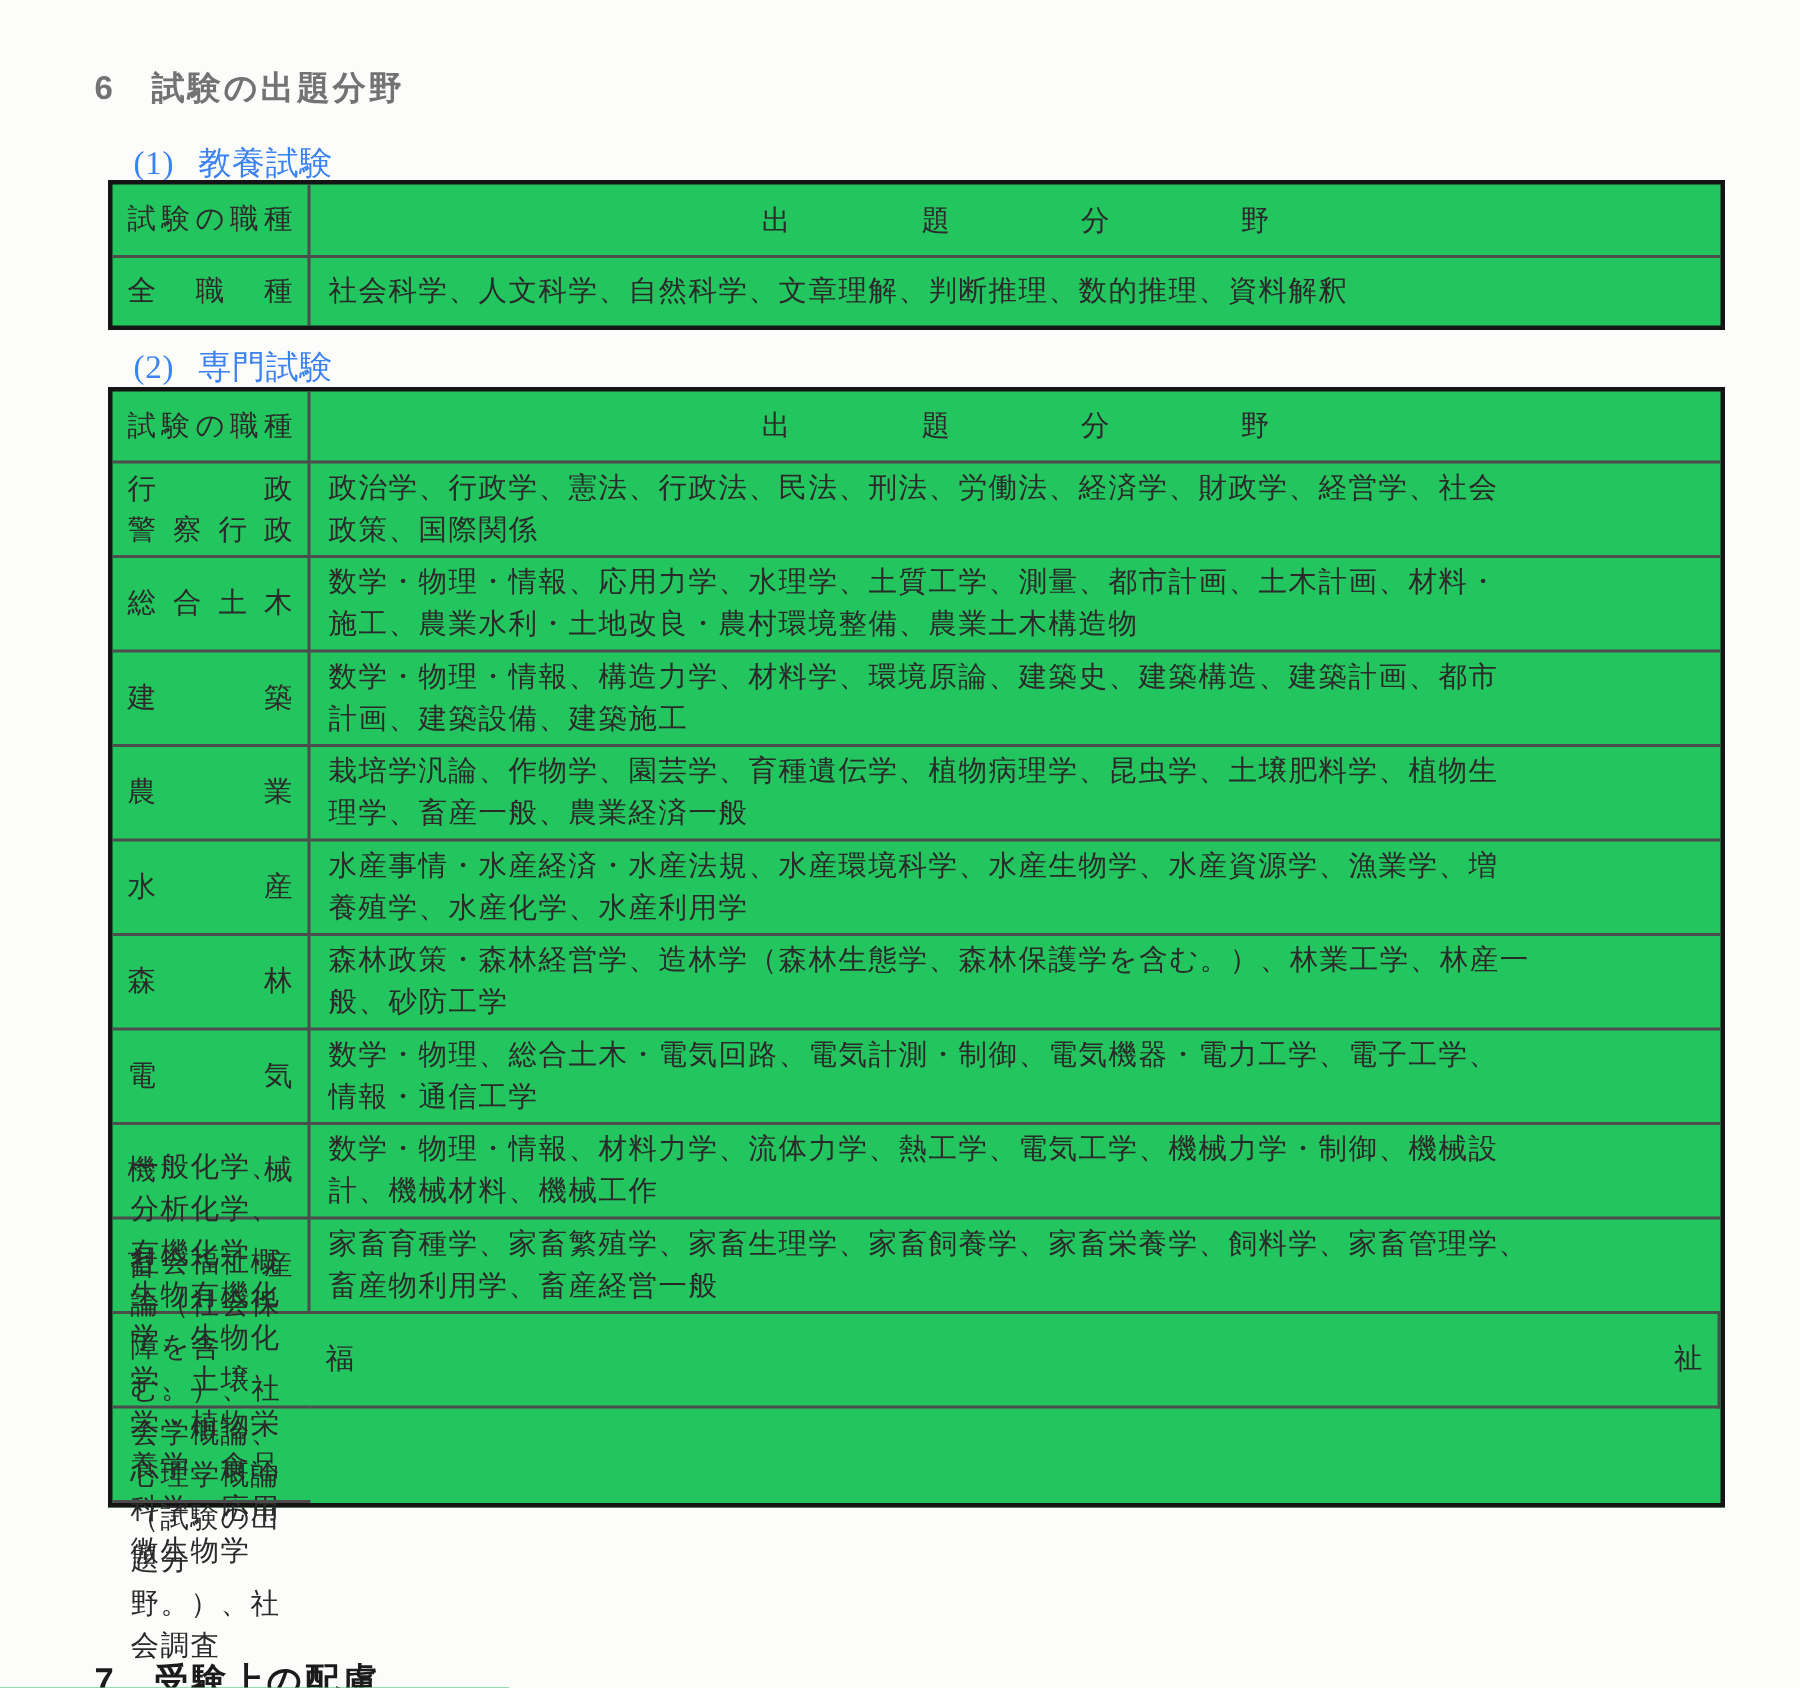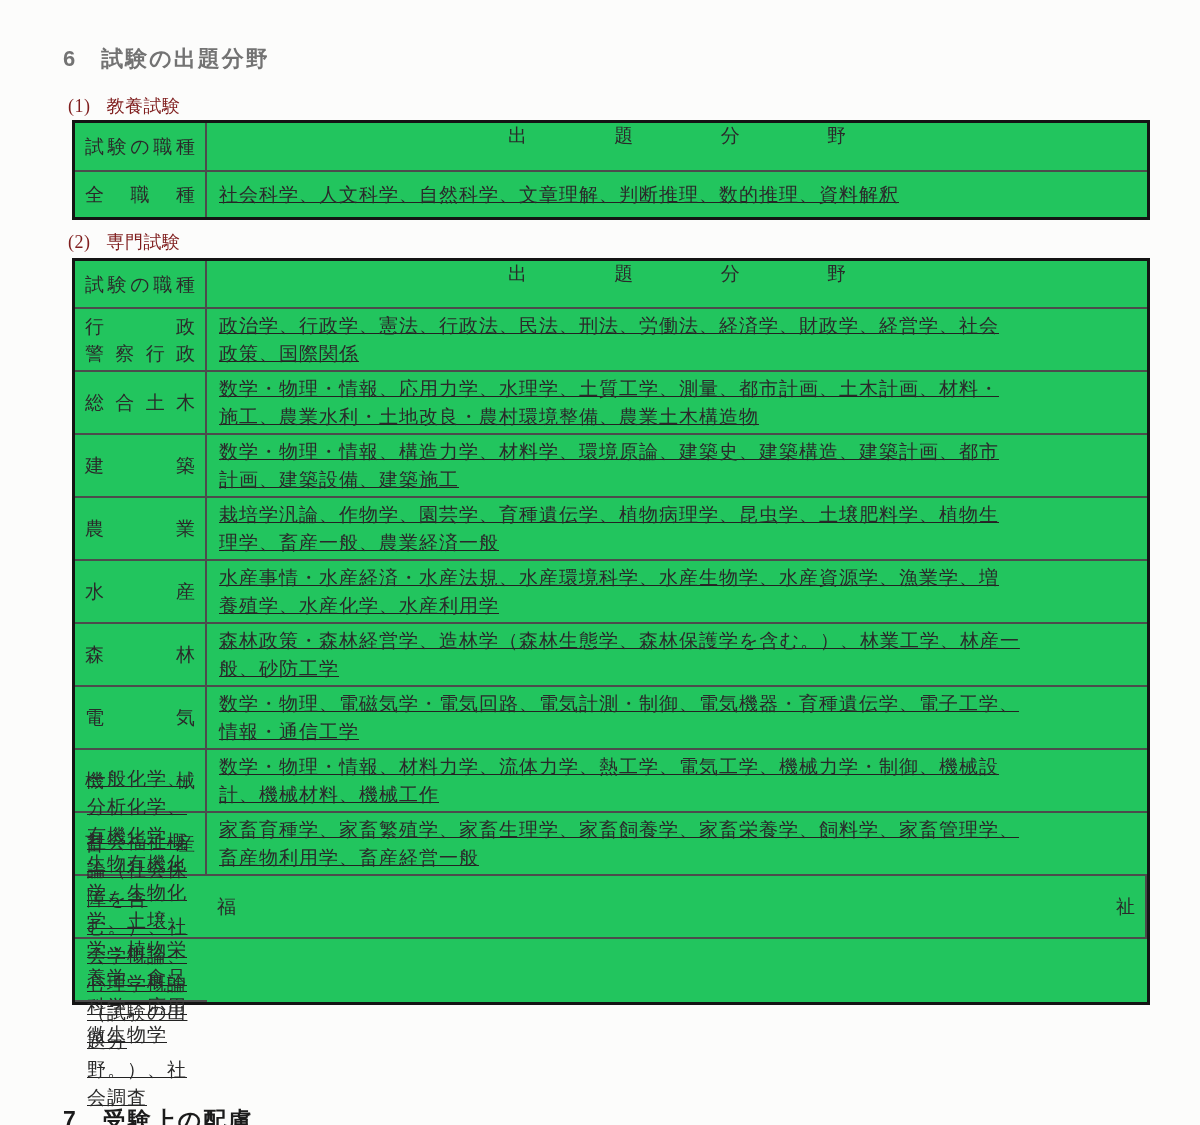--- a/index.html
+++ b/index.html
@@ -19,24 +19,24 @@
   #heading {
     position: absolute;
     left: 63px;
     top: 44px;
     font-size: 22px;
     letter-spacing: 2px;
     color: #737373;
   }
   .section-label {
     position: absolute;
-    left: 68px;
-    font-size: 18px;
+    left: 89px;
+    font-size: 22px;
     letter-spacing: 0.5px;
-    color: #7f1d1d;
+    color: #3b82f6;
   }
   #sec1-label { top: 94px; }
   #sec2-label { top: 230px; }
   .section-label .num { margin-right: 16px; }
 
   .tbl {
     position: absolute;
     left: 72px;
     width: 1078px;
     box-sizing: border-box;
@@ -54,31 +54,31 @@
   .lbl > div {
     width: 100%;
     padding: 0 10px;
     font-size: 19px;
     line-height: 27px;
     color: #2a2a2a;
     text-align: justify;
     text-align-last: justify;
     white-space: pre-line;
   }
-  .content { display: flex; align-items: center; text-decoration: underline; }
+  .content { display: flex; align-items: center; }
   .content > div {
     width: 100%;
     padding: 1px 12px 0 12px;
     font-size: 19px;
     line-height: 28.5px;
     letter-spacing: 1px;
     color: #2a2a2a;
     white-space: pre-line;
   }
-  .col2hdr { display: flex; justify-content: center; }
+  .col2hdr { display: flex; align-items: center; justify-content: center; }
   .col2hdr > div {
     font-size: 19px;
     color: #2a2a2a;
     letter-spacing: 4.6em;
     text-indent: 4.6em;
     white-space: nowrap;
   }
 
   #tbl1 .hrow { height: 49px; }
   #tbl1 .brow { height: 45px; }
@@ -177,21 +177,21 @@
     </div>
   <div class="cell content rrow bb">
       <div>森林政策・森林経営学、造林学（森林生態学、森林保護学を含む。）、林業工学、林産一
 般、砂防工学</div>
     </div>
 
   <div class="cell lbl rrow bb">
       <div>電気</div>
     </div>
   <div class="cell content rrow bb">
-      <div>数学・物理、電磁気学・電気回路、電気計測・制御、電気機器・育種遺伝学、電子工学、
+      <div>数学・物理、総合土木・電気回路、電気計測・制御、電気機器・電力工学、電子工学、
 情報・通信工学</div>
     </div>
 
   <div class="cell lbl rrow bb">
       <div>機械</div>
     </div>
   <div class="cell content rrow bb">
       <div>数学・物理・情報、材料力学、流体力学、熱工学、電気工学、機械力学・制御、機械設
 計、機械材料、機械工作</div>
     </div>

